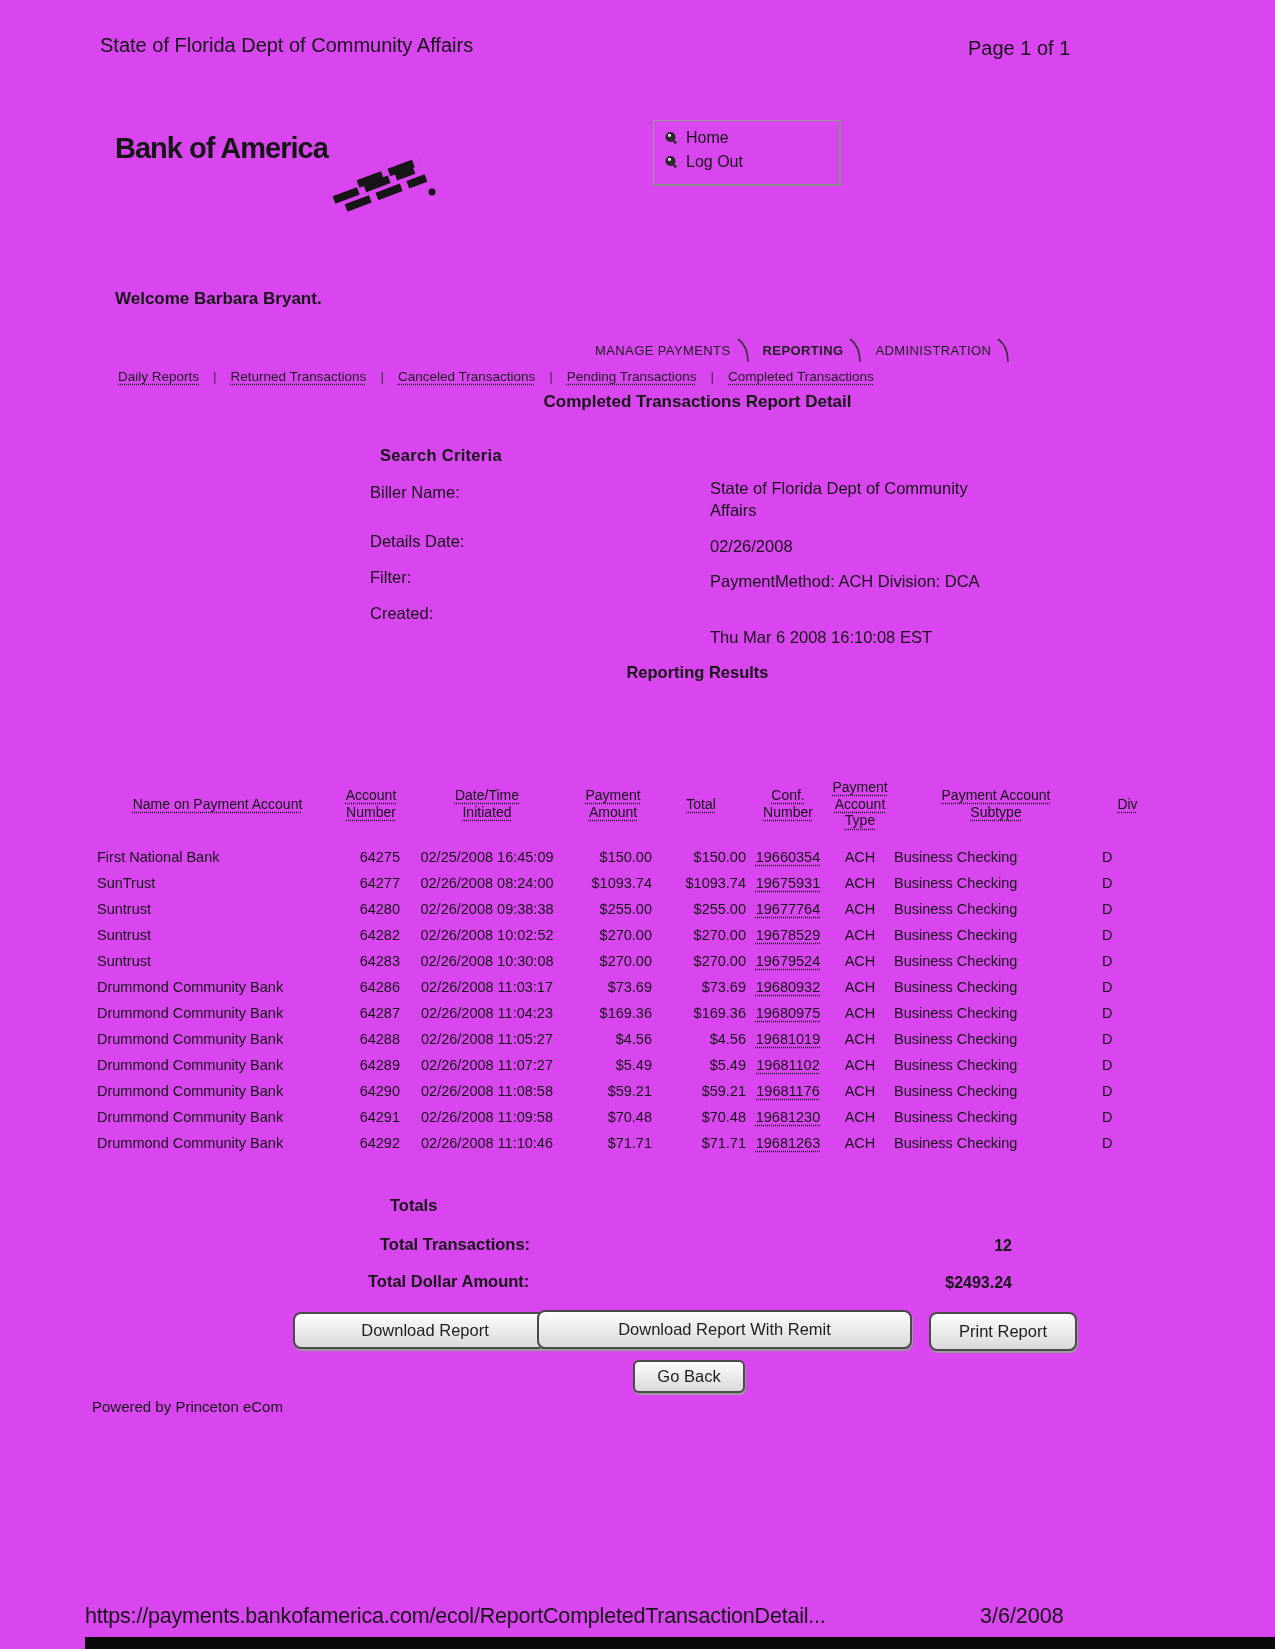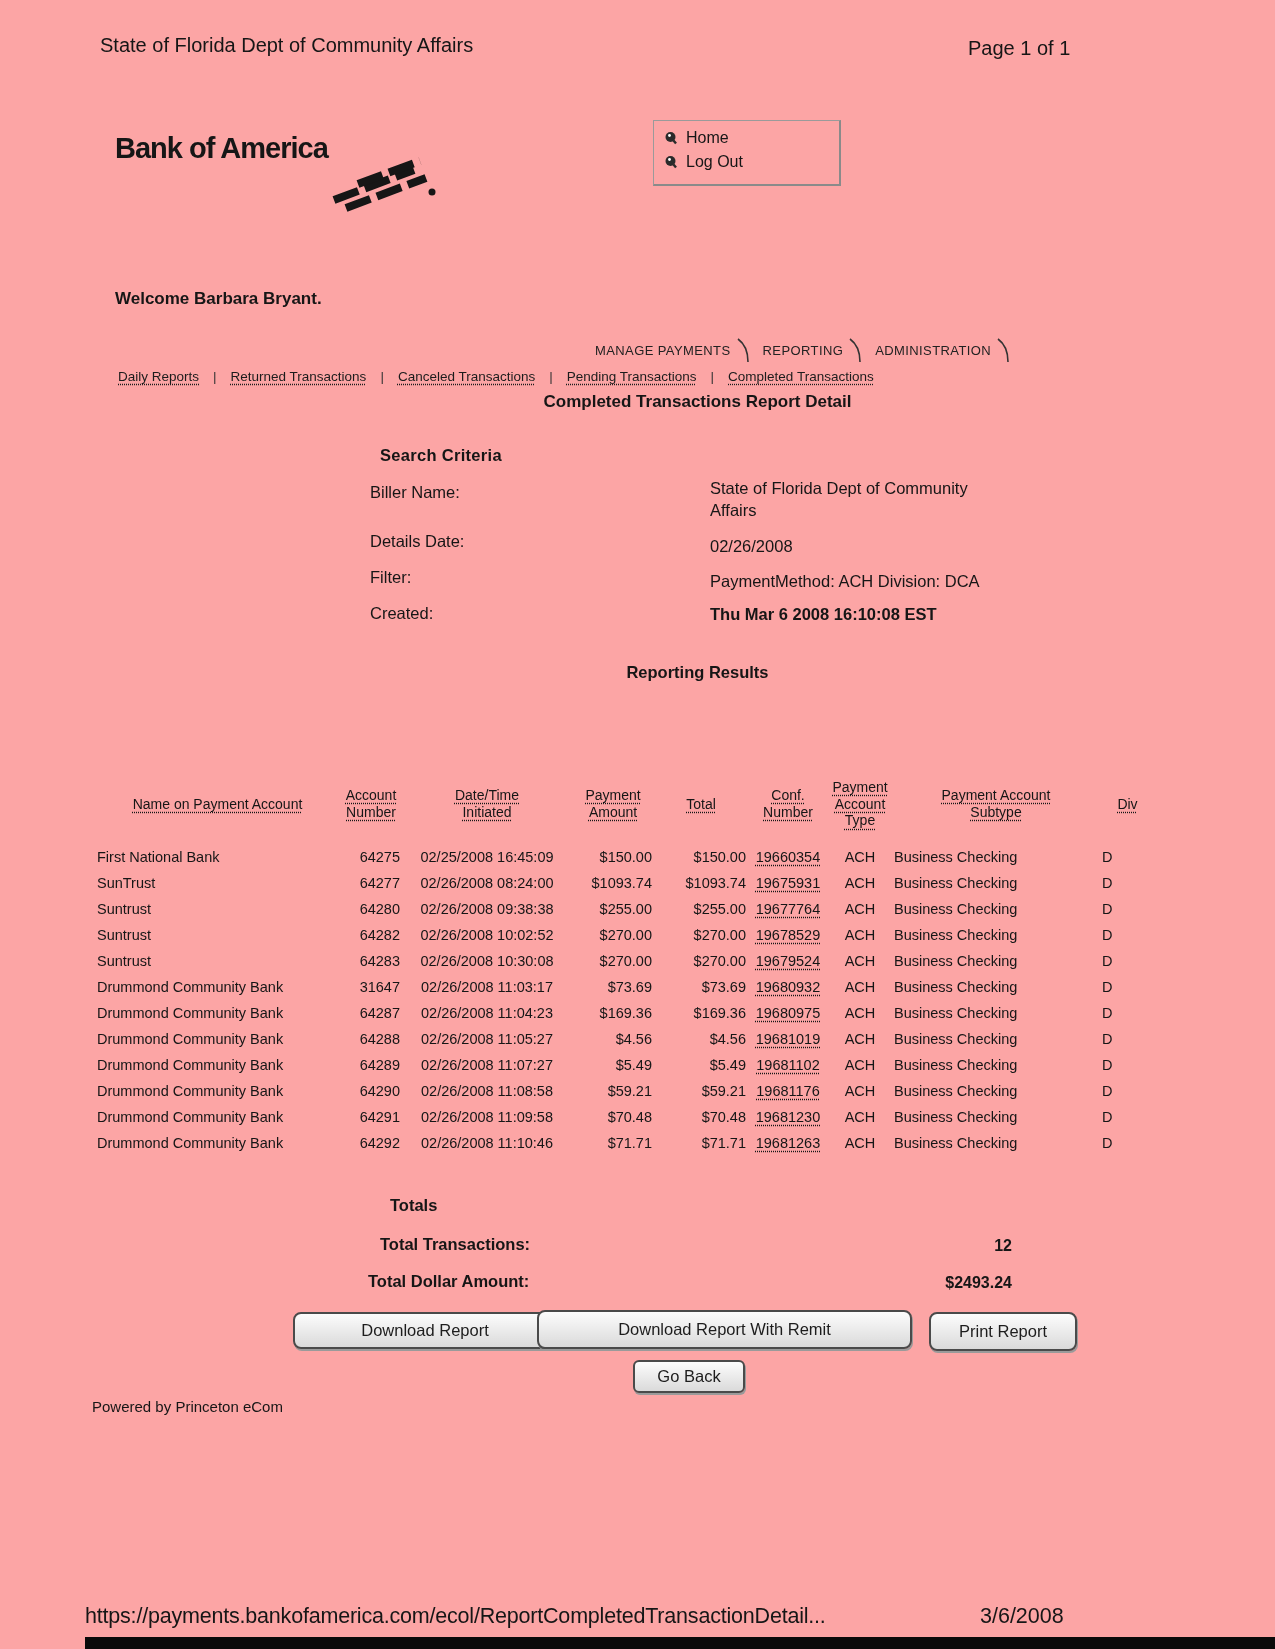--- a/index.html
+++ b/index.html
@@ -1,18 +1,18 @@
 <!DOCTYPE html>
 <html><head>
 <meta charset="utf-8">
 <style>
   html,body { margin:0; padding:0; background:#e8e8e8; }
   .page {
     position:relative; width:1275px; height:1649px; margin:0 auto;
-    background:#fca5a5; font-family:"Liberation Sans", sans-serif; color:#161616;
+    background:#d946ef; font-family:"Liberation Sans", sans-serif; color:#161616;
     overflow:hidden;
   }
   .abs { position:absolute; }
 
   
   .ph-left  { left:100px; top:34px; font-size:20px; }
   .ph-right { left:968px; top:37px; font-size:20px; }
 
   
   .brand-text { left:115px; top:132px; font-size:29px; font-weight:bold; letter-spacing:-1px; }
@@ -25,21 +25,21 @@
     box-sizing:border-box; padding:8px 0 0 10px;
   }
   .session-item { display:flex; align-items:center; gap:8px; font-size:16px; margin-bottom:6px; cursor:pointer; }
 
   .welcome { left:115px; top:289px; font-size:17px; font-weight:bold; }
 
   
   .nav { left:595px; top:337px; display:flex; align-items:flex-start; gap:14px; font-size:13px; letter-spacing:.4px; color:#222; }
   .nav-item { display:flex; align-items:flex-start; gap:6px; cursor:pointer; }
   .nav-item .lbl { padding-top:6px; }
-  .nav-item.active .lbl { font-weight:normal; }
+  .nav-item.active .lbl { font-weight:bold; }
 
   
   .subnav { left:118px; top:369px; display:flex; font-size:13.5px; color:#1c1c1c; }
   .subnav-item { cursor:pointer; text-decoration:underline; text-decoration-style:dotted; text-underline-offset:3px; }
   .subnav-item:not(:last-child)::after {
     content:"|"; margin:0 14px; color:#333; display:inline-block; text-decoration:none;
   }
 
   .page-title { left:120px; top:392px; width:1155px; text-align:center; font-size:17px; font-weight:bold; }
 
@@ -172,21 +172,21 @@
   <div class="abs sc-label" style="top:483px;">Biller Name:</div>
   <div class="abs sc-value v-biller" style="top:477px;">State of Florida Dept of Community Affairs</div>
 
   <div class="abs sc-label" style="top:532px;">Details Date:</div>
   <div class="abs sc-value" style="top:535px;">02/26/2008</div>
 
   <div class="abs sc-label" style="top:568px;">Filter:</div>
   <div class="abs sc-value" style="top:570px;">PaymentMethod: ACH Division: DCA</div>
 
   <div class="abs sc-label" style="top:604px;">Created:</div>
-  <div class="abs sc-value" style="top:603px;font-weight:bold;">Thu Mar 6 2008 16:10:08 EST</div>
+  <div class="abs sc-value" style="top:626px;">Thu Mar 6 2008 16:10:08 EST</div>
 
   <div class="abs rr-heading">Reporting Results</div>
 
   <table class="results">
     <colgroup>
       <col style="width:245px">
         <col style="width:62px">
         <col style="width:170px">
       <col style="width:82px">
         <col style="width:94px">
@@ -265,21 +265,21 @@
           <td class="a-r">$270.00</td>
           <td class="a-r">$270.00</td>
           <td class="a-c conf">19679524</td>
           <td class="a-c">ACH</td>
           <td class="a-l subtype">Business Checking</td>
           <td class="a-l">D</td>
         </tr>
 
         <tr>
           <td class="a-l name">Drummond Community Bank</td>
-          <td class="a-r">31647</td>
+          <td class="a-r">64286</td>
           <td class="a-c">02/26/2008 11:03:17</td>
           <td class="a-r">$73.69</td>
           <td class="a-r">$73.69</td>
           <td class="a-c conf">19680932</td>
           <td class="a-c">ACH</td>
           <td class="a-l subtype">Business Checking</td>
           <td class="a-l">D</td>
         </tr>
 
         <tr>

